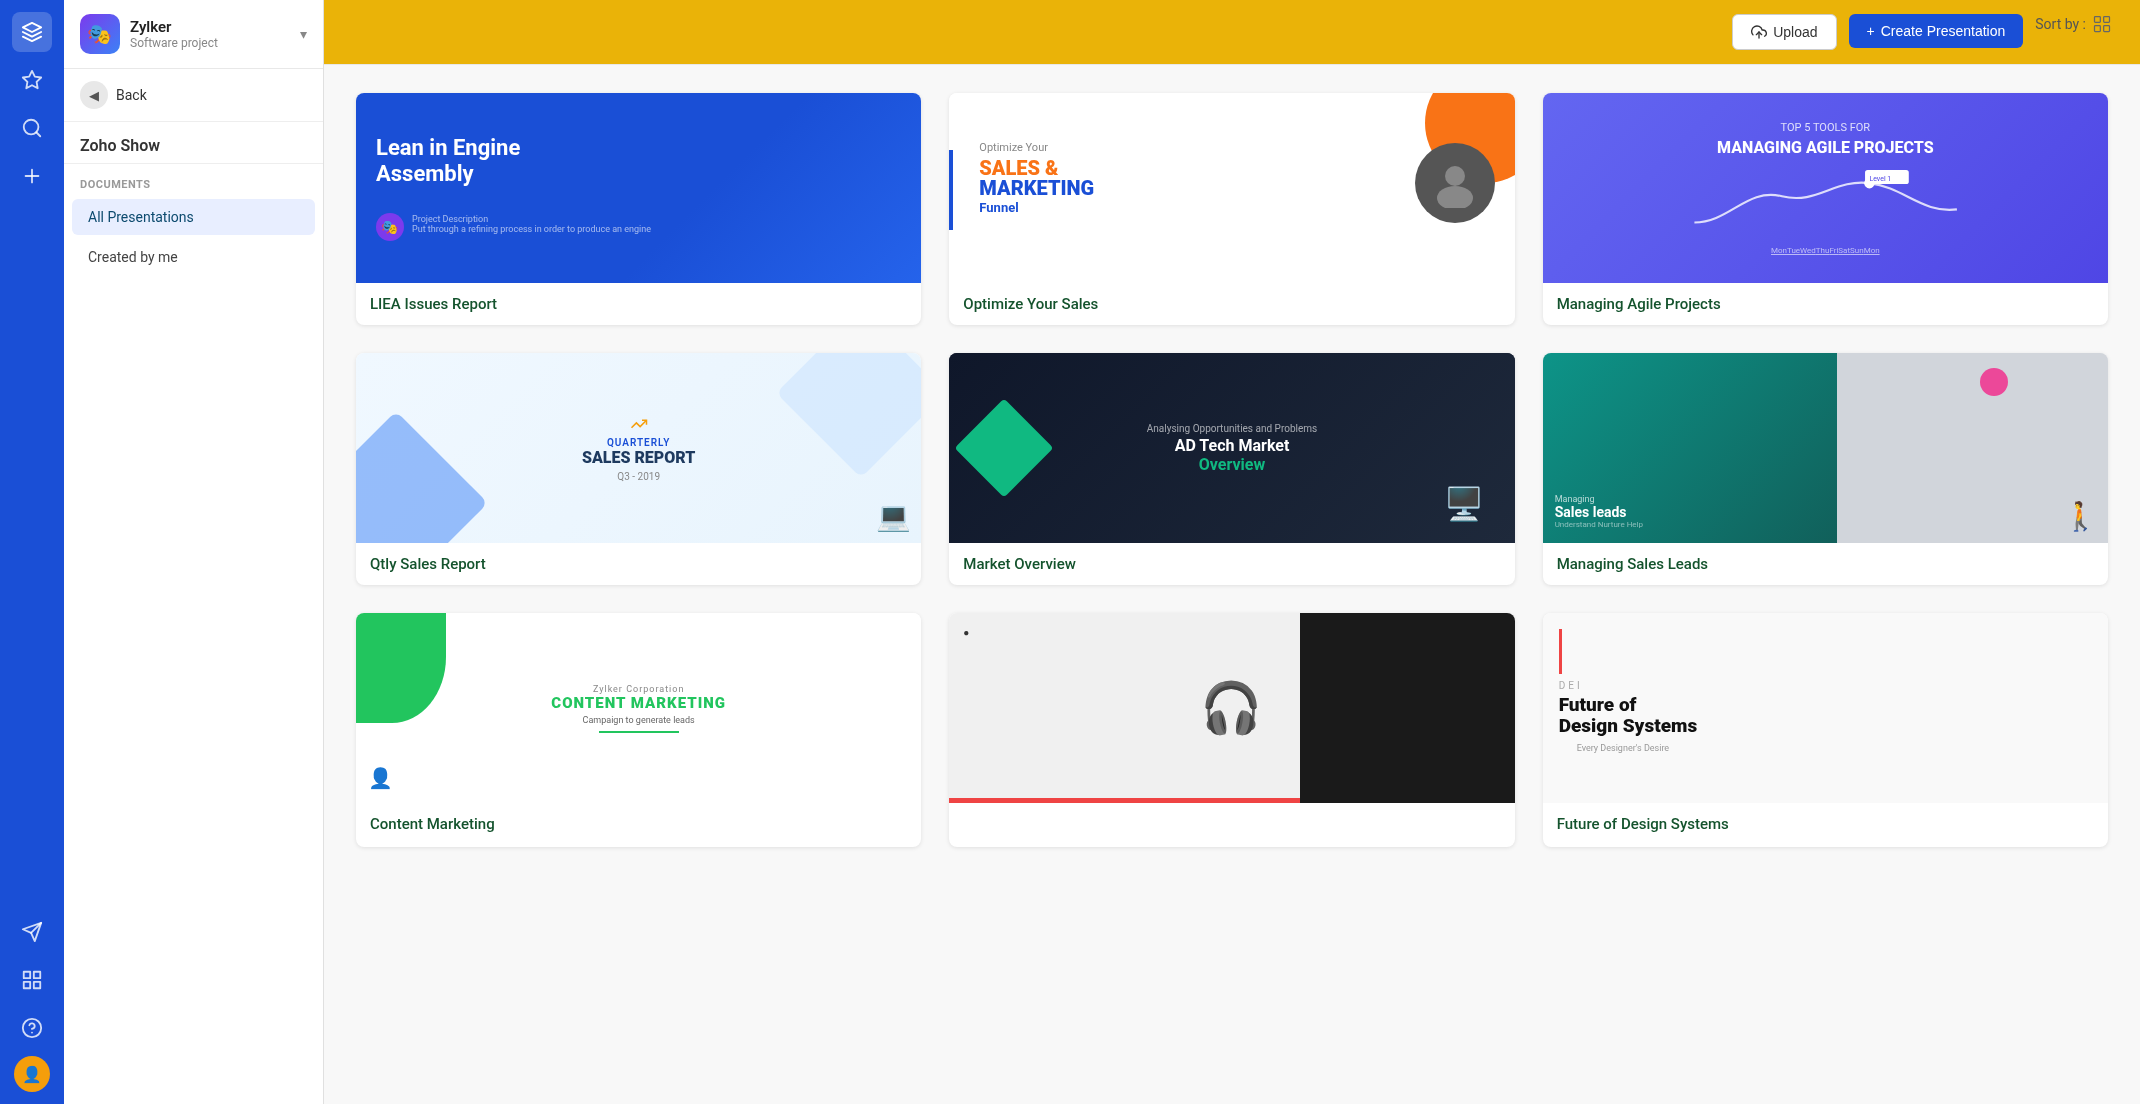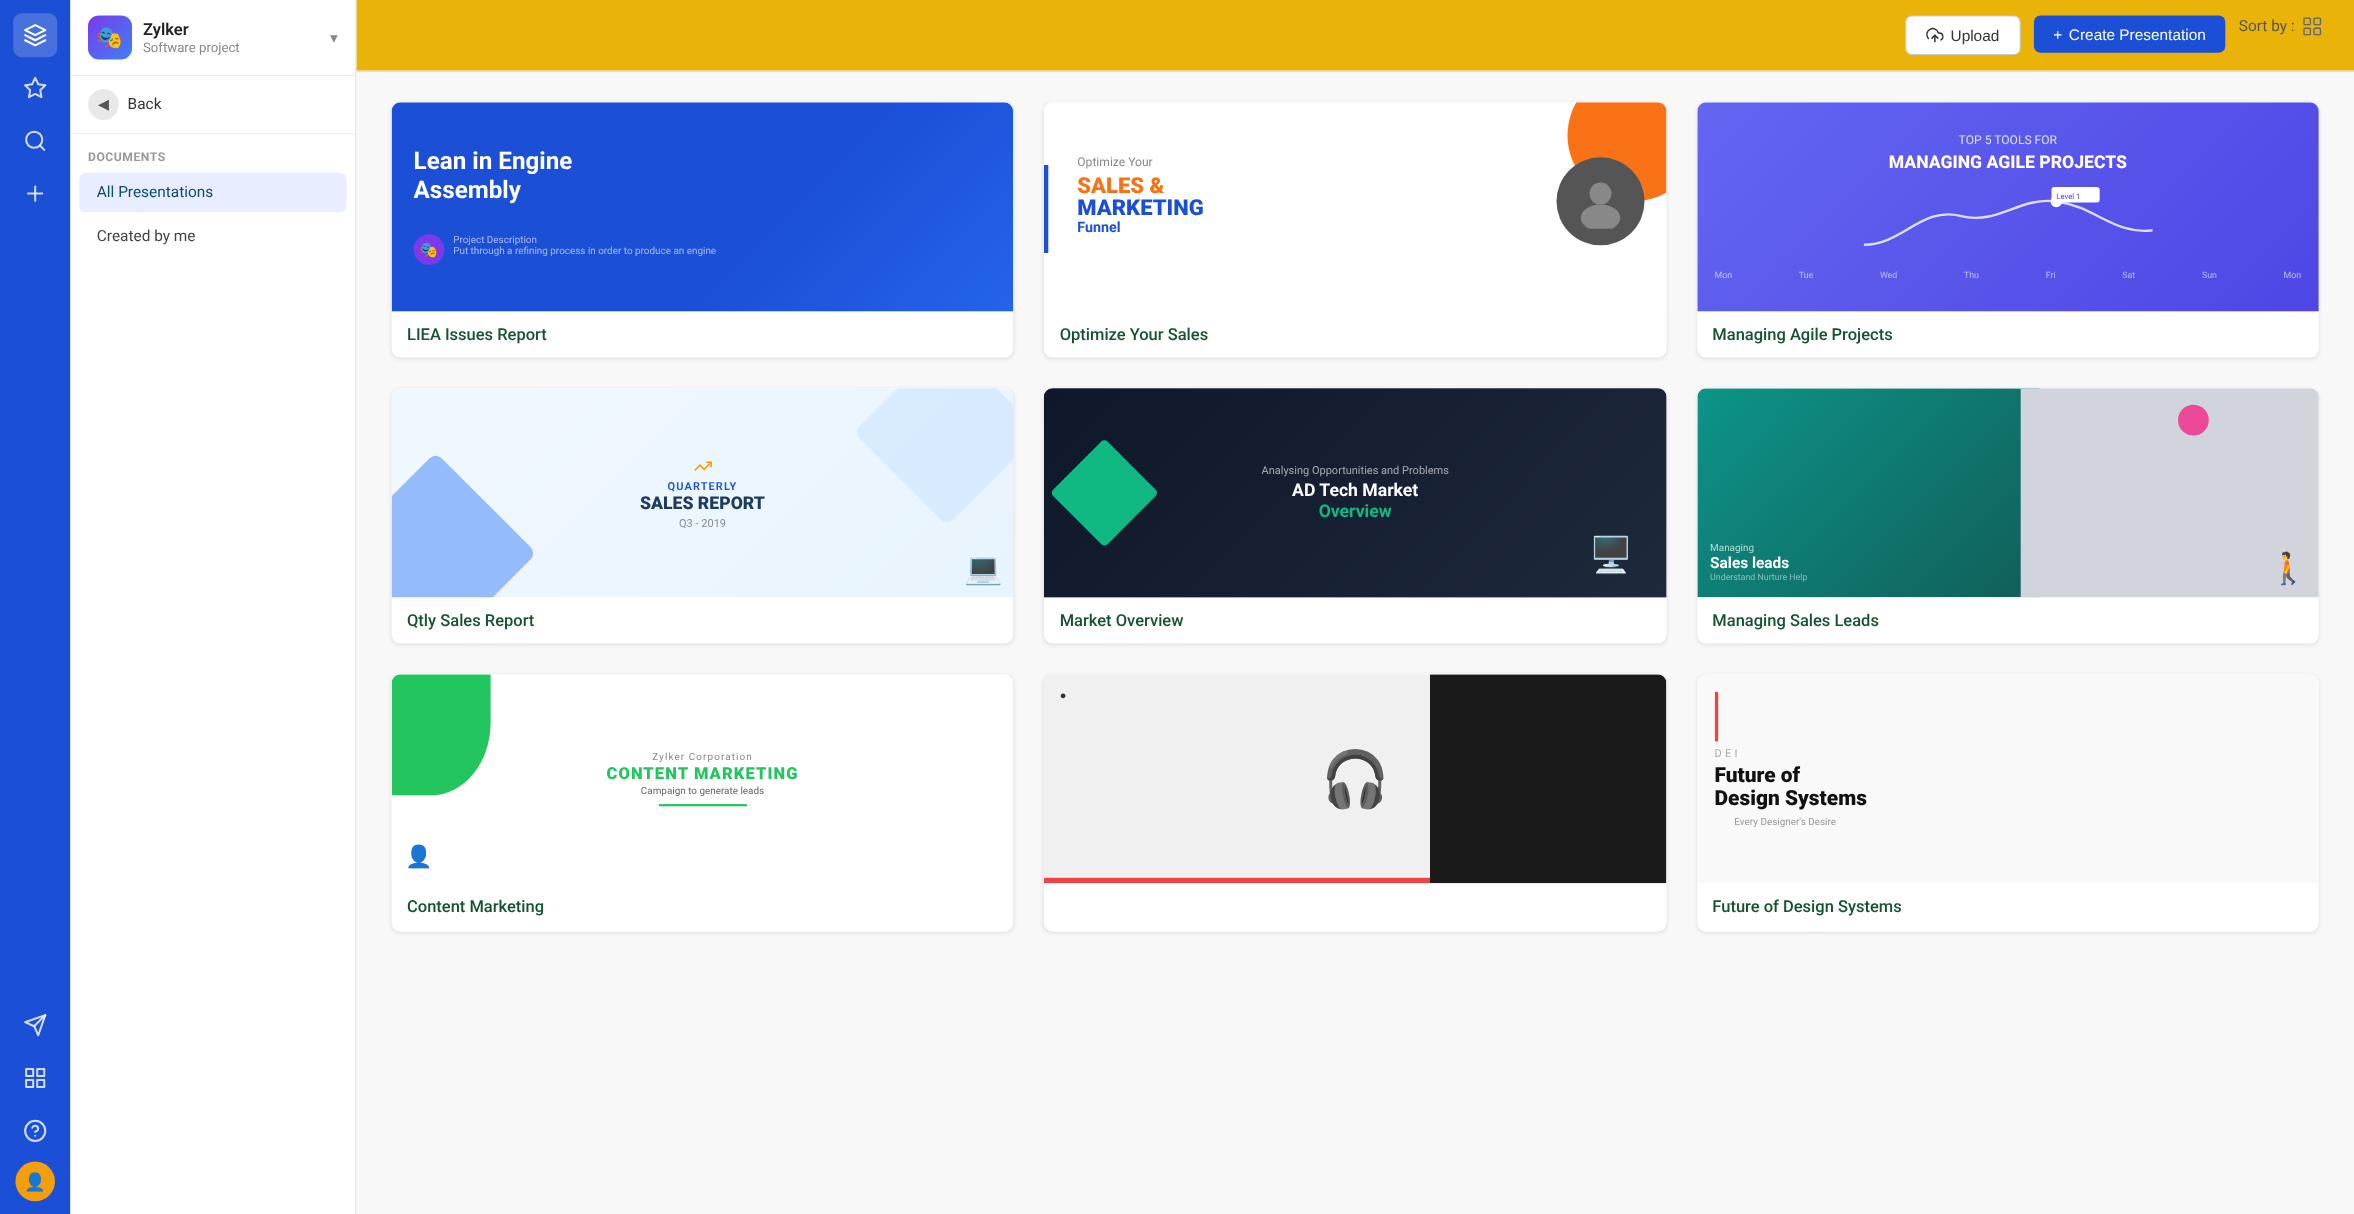--- a/index.html
+++ b/index.html
@@ -232,20 +232,21 @@
       <div class="workspace-sub">Software project</div>
     </div>
     <div class="chevron-icon">▾</div>
   </div>
 
   <div class="back-btn">
     <div class="back-circle">◀</div>
     <span>Back</span>
   </div>
 
+  <div class="sidebar-app-title">Zoho Show</div>
 
   <div class="sidebar-section-label">DOCUMENTS</div>
 
   <div class="sidebar-item active">
     <span>All Presentations</span>
   </div>
   <div class="sidebar-item">
     <span>Created by me</span>
   </div>
 </div>
@@ -318,21 +319,21 @@
         <div class="pres-thumb thumb-agile">
           <div class="title">TOP 5 TOOLS FOR</div>
           <div class="big">MANAGING AGILE PROJECTS</div>
           <div style="width:100%;margin-top:12px;position:relative;">
             <svg viewBox="0 0 300 80" width="100%" height="70">
               <path d="M0,60 C40,60 60,20 100,30 C140,40 160,10 200,15 C240,20 260,50 300,45" fill="none" stroke="rgba(255,255,255,0.8)" stroke-width="2.5"></path>
               <circle cx="200" cy="15" r="6" fill="white"></circle>
               <rect x="195" y="0" width="50" height="16" rx="3" fill="white"></rect>
               <text x="200" y="12" font-size="8" fill="#4f46e5">Level 1</text>
             </svg>
-            <div style="display:flex;justify-content:space-between;font-size:8px;color:rgba(255,255,255,0.6);margin-top:2px;">
+            <div style="display:flex;justify-content:center;font-size:8px;color:rgba(255,255,255,0.6);margin-top:2px;text-decoration:underline;">
               <span>Mon</span>
                 <span>Tue</span>
                 <span>Wed</span>
                 <span>Thu</span>
                 <span>Fri</span>
                 <span>Sat</span>
                 <span>Sun</span>
                 <span>Mon</span>
             </div>
           </div>

